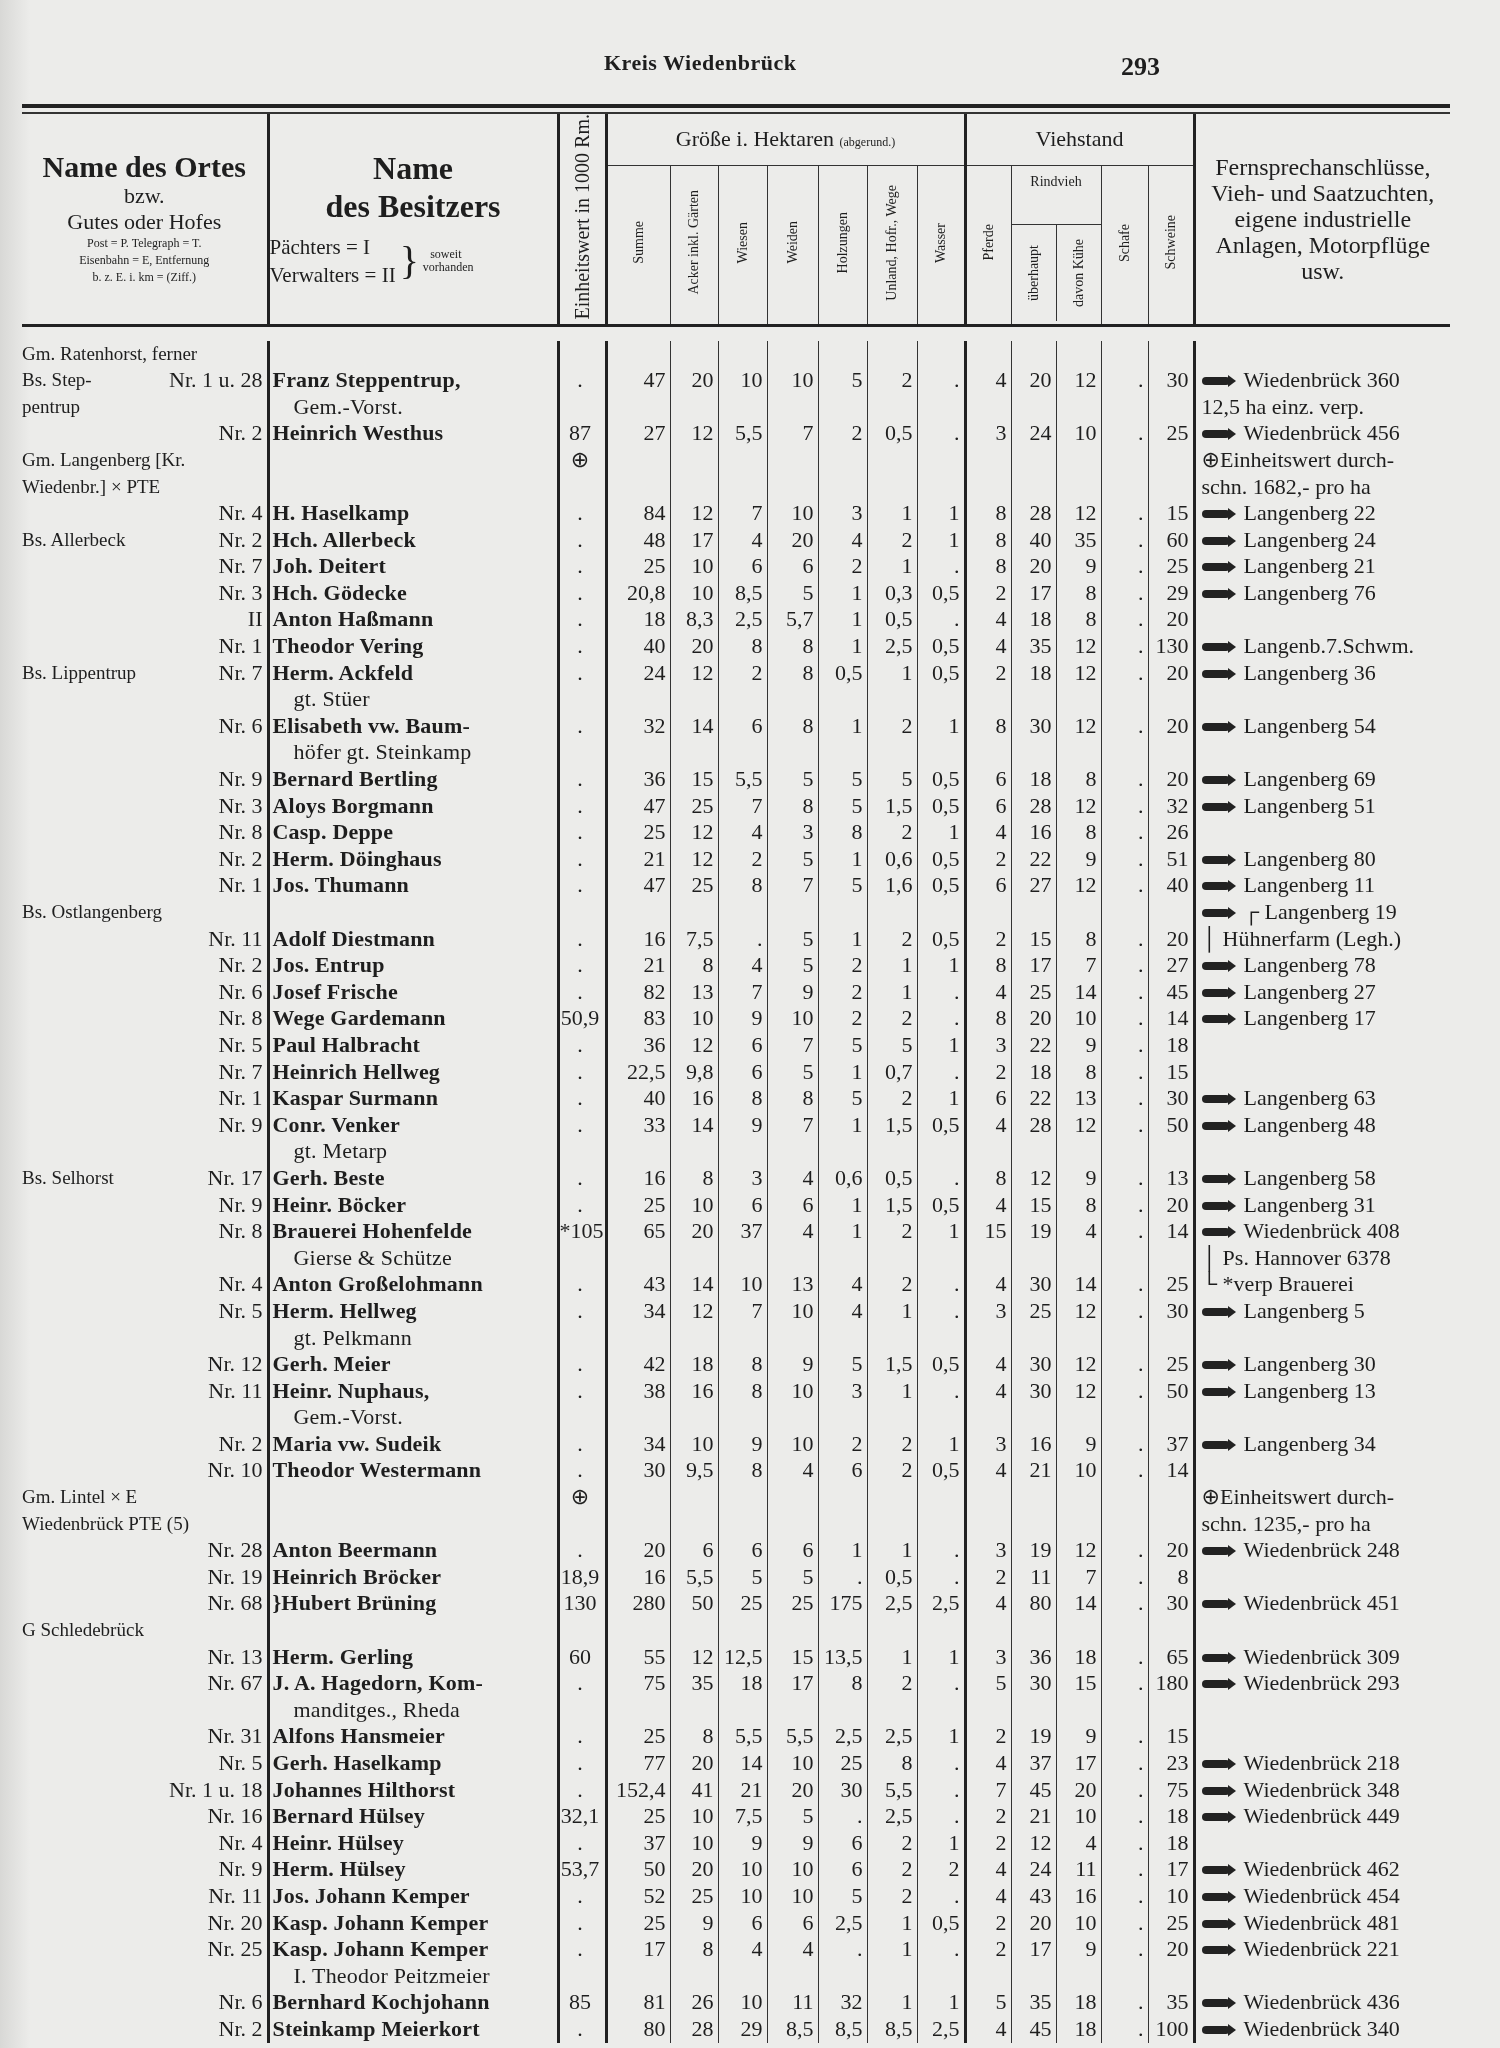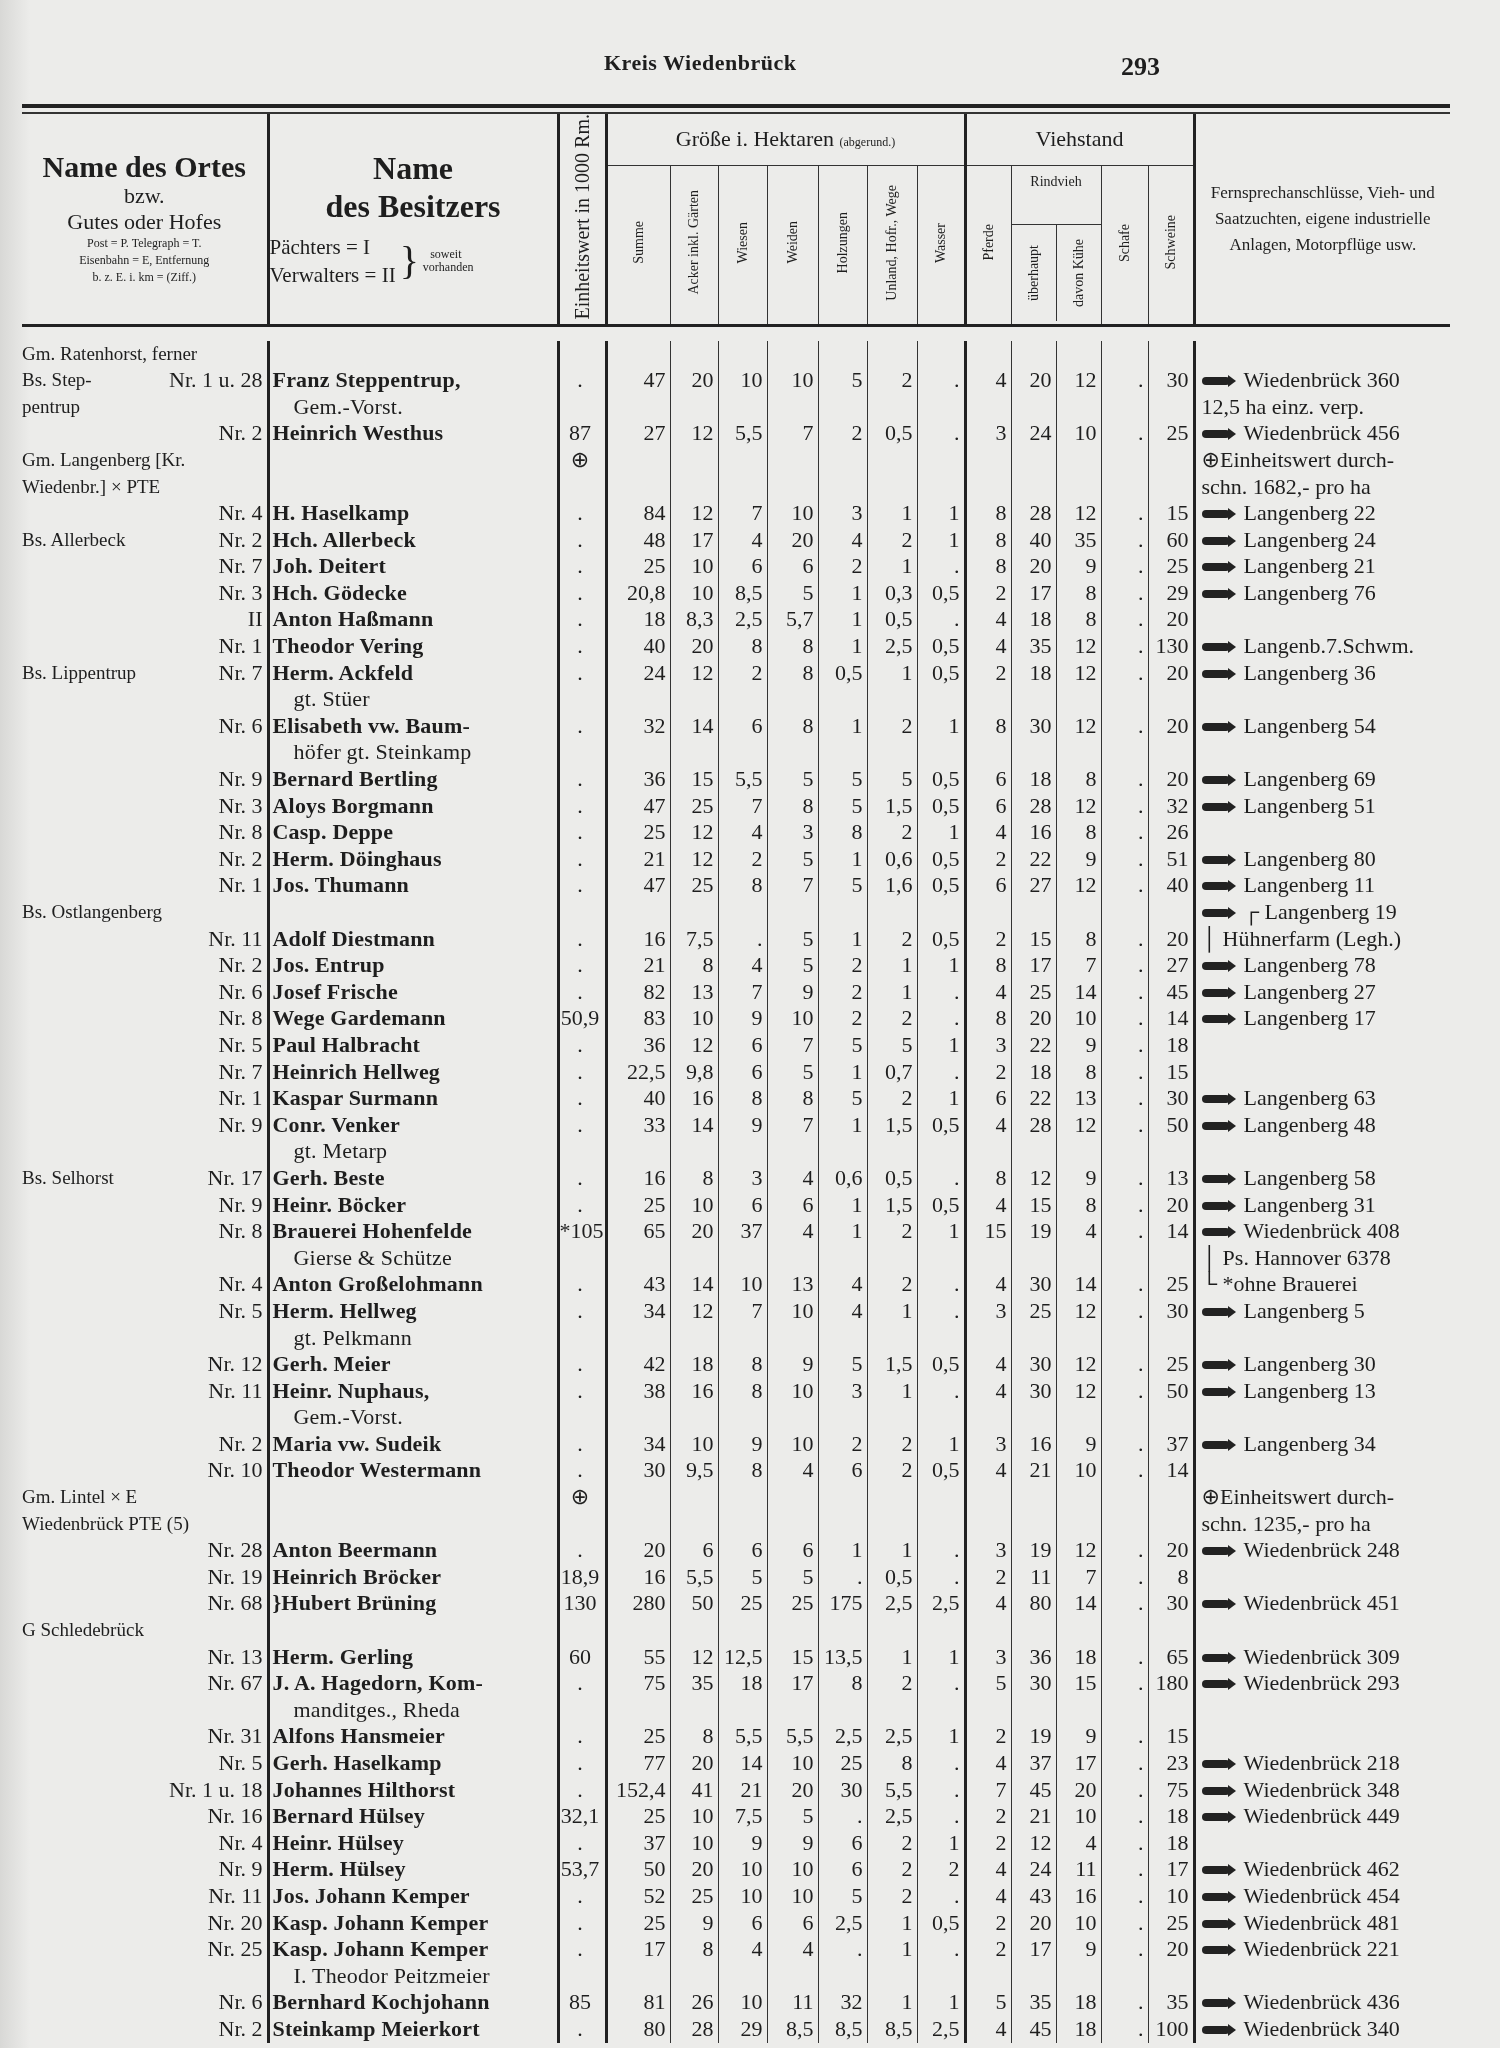--- a/index.html
+++ b/index.html
@@ -34,21 +34,21 @@
   .h-ort .big { font-weight: bold; font-size: 30px; line-height: 32px; display:block; }
   .h-ort .mid { font-size: 22px; line-height: 26px; display:block; }
   .h-ort .sm { font-size: 12px; line-height: 17px; display:block; }
   .h-besitz .big { font-weight: bold; font-size: 32px; line-height: 38px; display:block; }
   .h-besitz .mid { font-size: 21px; line-height: 28px; }
   .h-besitz .sm { font-size: 12px; line-height: 13px; }
   .vert { writing-mode: vertical-rl; transform: rotate(180deg); display:inline-block; font-size: 14px; line-height: 14px; }
   .vert.lg { font-size: 20px; line-height: 22px; }
   .group-title { font-size: 22px; border-bottom: 1px solid #333; height: 50px; }
   .group-title small { font-size: 12px; }
-  .h-fern { font-size: 17px; line-height: 26px; }
+  .h-fern { font-size: 24px; line-height: 26px; }
   .num { text-align: right; }
   .ort { text-align: right; font-size: 21px; }
   .ort .lbl { float: left; font-size: 19px; }
   .name { font-weight: bold; padding-left: 3px !important; font-size: 22px; letter-spacing: 0.2px; }
   .name.sub { font-weight: normal; padding-left: 24px !important; font-family: Liberation Serif, serif; }
   .einh { text-align: center; }
   .fern { padding-left: 6px !important; font-size: 21px; }
   .phone { display:inline-block; width: 34px; height: 14px; position:relative; margin-right: 8px; vertical-align: middle; }
   .phone::before { content:""; position:absolute; left:0; top:2px; width:28px; height:8px; border-radius:4px; background:#222; }
   .phone::after { content:""; position:absolute; right:0; top:0; width:0; height:0; border-left:8px solid #222; border-top:6px solid transparent; border-bottom:6px solid transparent; }
@@ -792,21 +792,21 @@
           <td class="num bl">10</td>
           <td class="num bl">13</td>
           <td class="num bl">4</td>
           <td class="num bl">2</td>
           <td class="num bl">.</td>
           <td class="num bl2">4</td>
           <td class="num bl">30</td>
           <td class="num bl">14</td>
           <td class="num bl">.</td>
           <td class="num bl">25</td>
-          <td class="fern bl2"><span>└ *ohne Brauerei</span></td>
+          <td class="fern bl2"><span>└ *verp Brauerei</span></td>
         </tr>
         <tr>
           <td class="ort"><span>Nr. 5</span></td>
           <td class="name bl2">Herm. Hellweg</td>
           <td class="einh bl2">.</td>
           <td class="num bl2">34</td>
           <td class="num bl">12</td>
           <td class="num bl">7</td>
           <td class="num bl">10</td>
           <td class="num bl">4</td>

